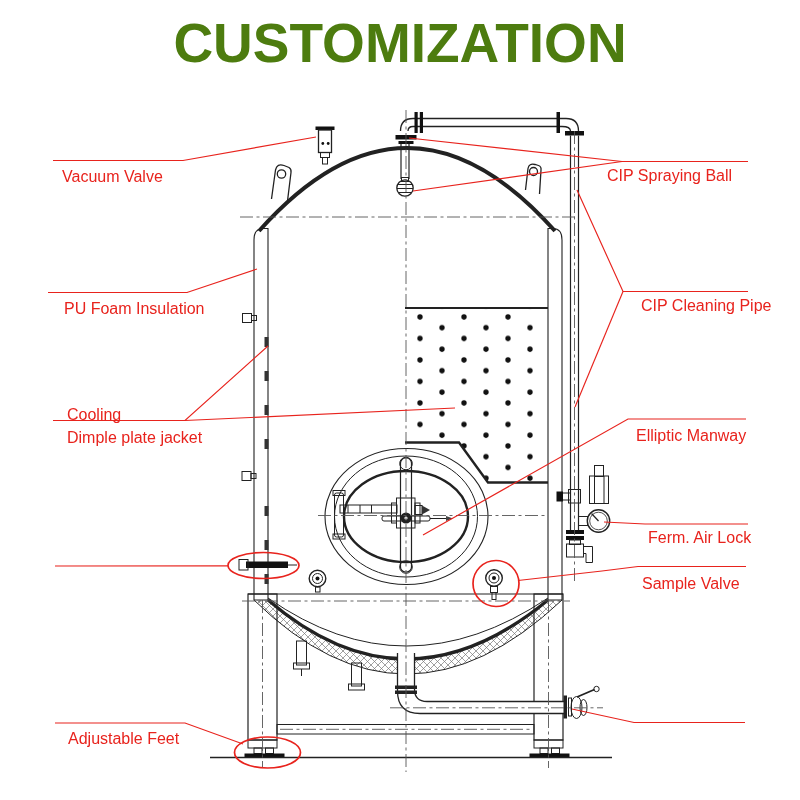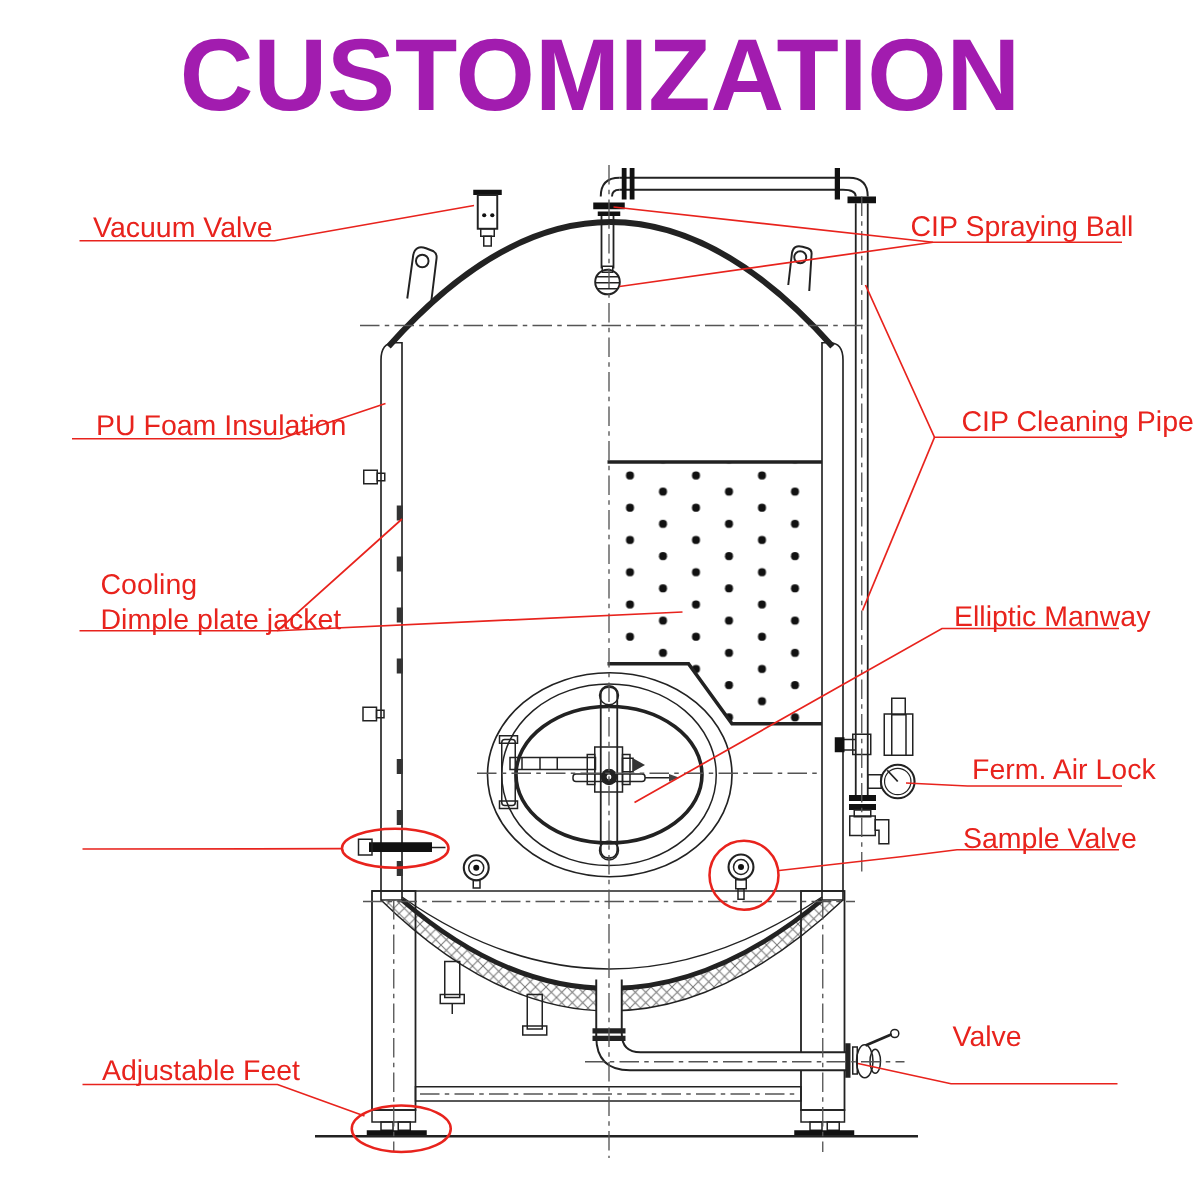--- a/index.html
+++ b/index.html
@@ -1,23 +1,23 @@
 <!DOCTYPE html>
 <html style="--red: #e8231d;"><head>
 <meta charset="utf-8">
 <style>
   html,body{margin:0;padding:0;background:#fff;}
   .stage{position:relative;width:800px;height:800px;background:#fff;overflow:hidden;
          font-family:"Liberation Sans",sans-serif;}
   .title{position:absolute;top:16px;left:0;width:800px;text-align:center;
-         font-weight:bold;font-size:68px;line-height:1;color:#a21caf;letter-spacing:0px;
+         font-weight:bold;font-size:55px;line-height:1;color:#4d7c0f;letter-spacing:0px;
          font-family:"Liberation Sans",sans-serif;}
   .draw{position:absolute;left:0;top:0;}
-  .lbl{position:absolute;color:var(--red,#e8231d);font-size:19px;line-height:22px;
-       white-space:nowrap;}
+  .lbl{position:absolute;color:var(--red,#e8231d);font-size:16px;line-height:22px;
+       white-space:nowrap;margin-top:24px;}
   .lbl.bold{font-weight:normal;}
   svg .ink{stroke:#222;fill:none;}
   svg .rl{stroke:var(--red,#e8231d);stroke-width:1.15;fill:none;}
   svg .rc{stroke:var(--red,#e8231d);stroke-width:1.7;fill:none;}
   svg .cl{stroke:#555;stroke-width:0.9;fill:none;stroke-dasharray:13 3.5 3 3.5;}
 </style>
 </head>
 <body>
 
 <div class="stage">
@@ -287,16 +287,15 @@
   <div class="lbl bold" style="left:648px;top:503px">
     <span>Ferm. Air Lock</span>
   </div>
   <div class="lbl" style="left:642px;top:549px">
     <span>Sample Valve</span>
   </div>
   <div class="lbl" style="left:68px;top:704px">
     <span>Adjustable Feet</span>
   </div>
   <div class="lbl" style="left:635px;top:681px">
-    <div>Valve</div>
   </div>
 
 </div>
 
 </body></html>

